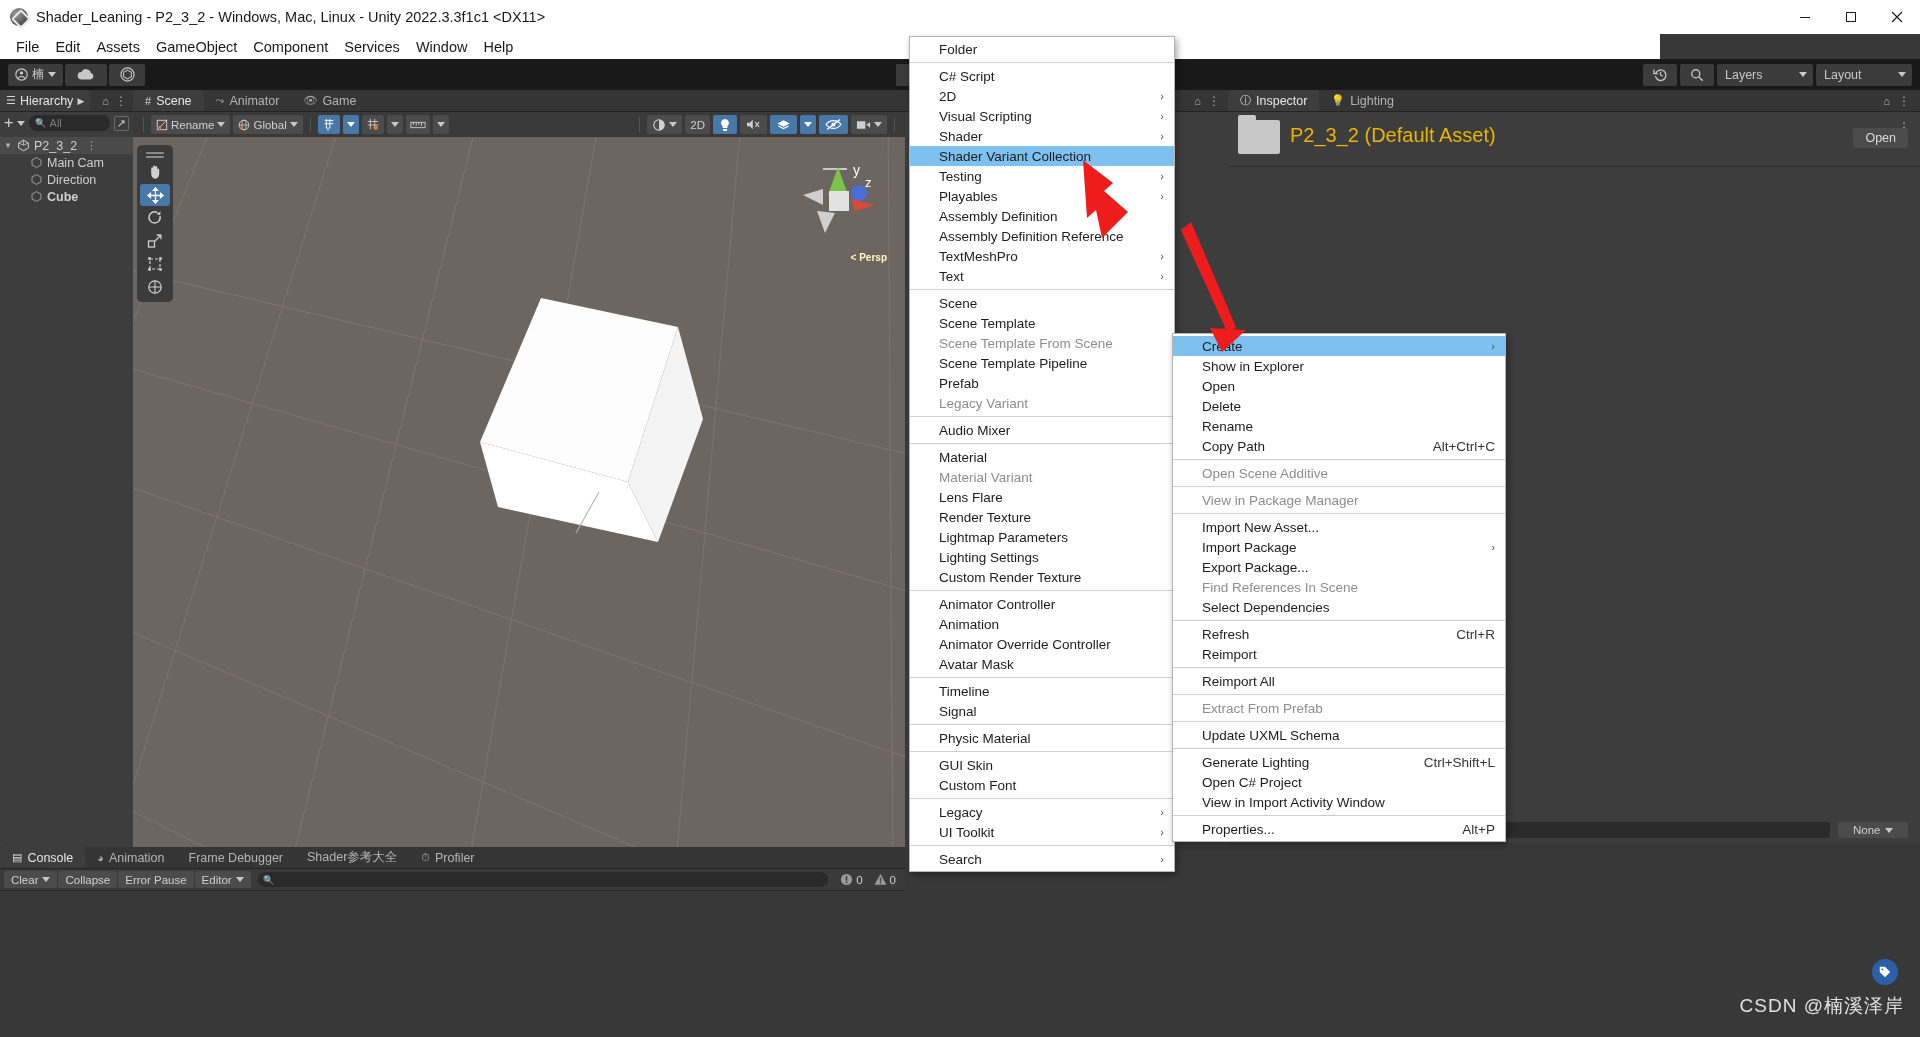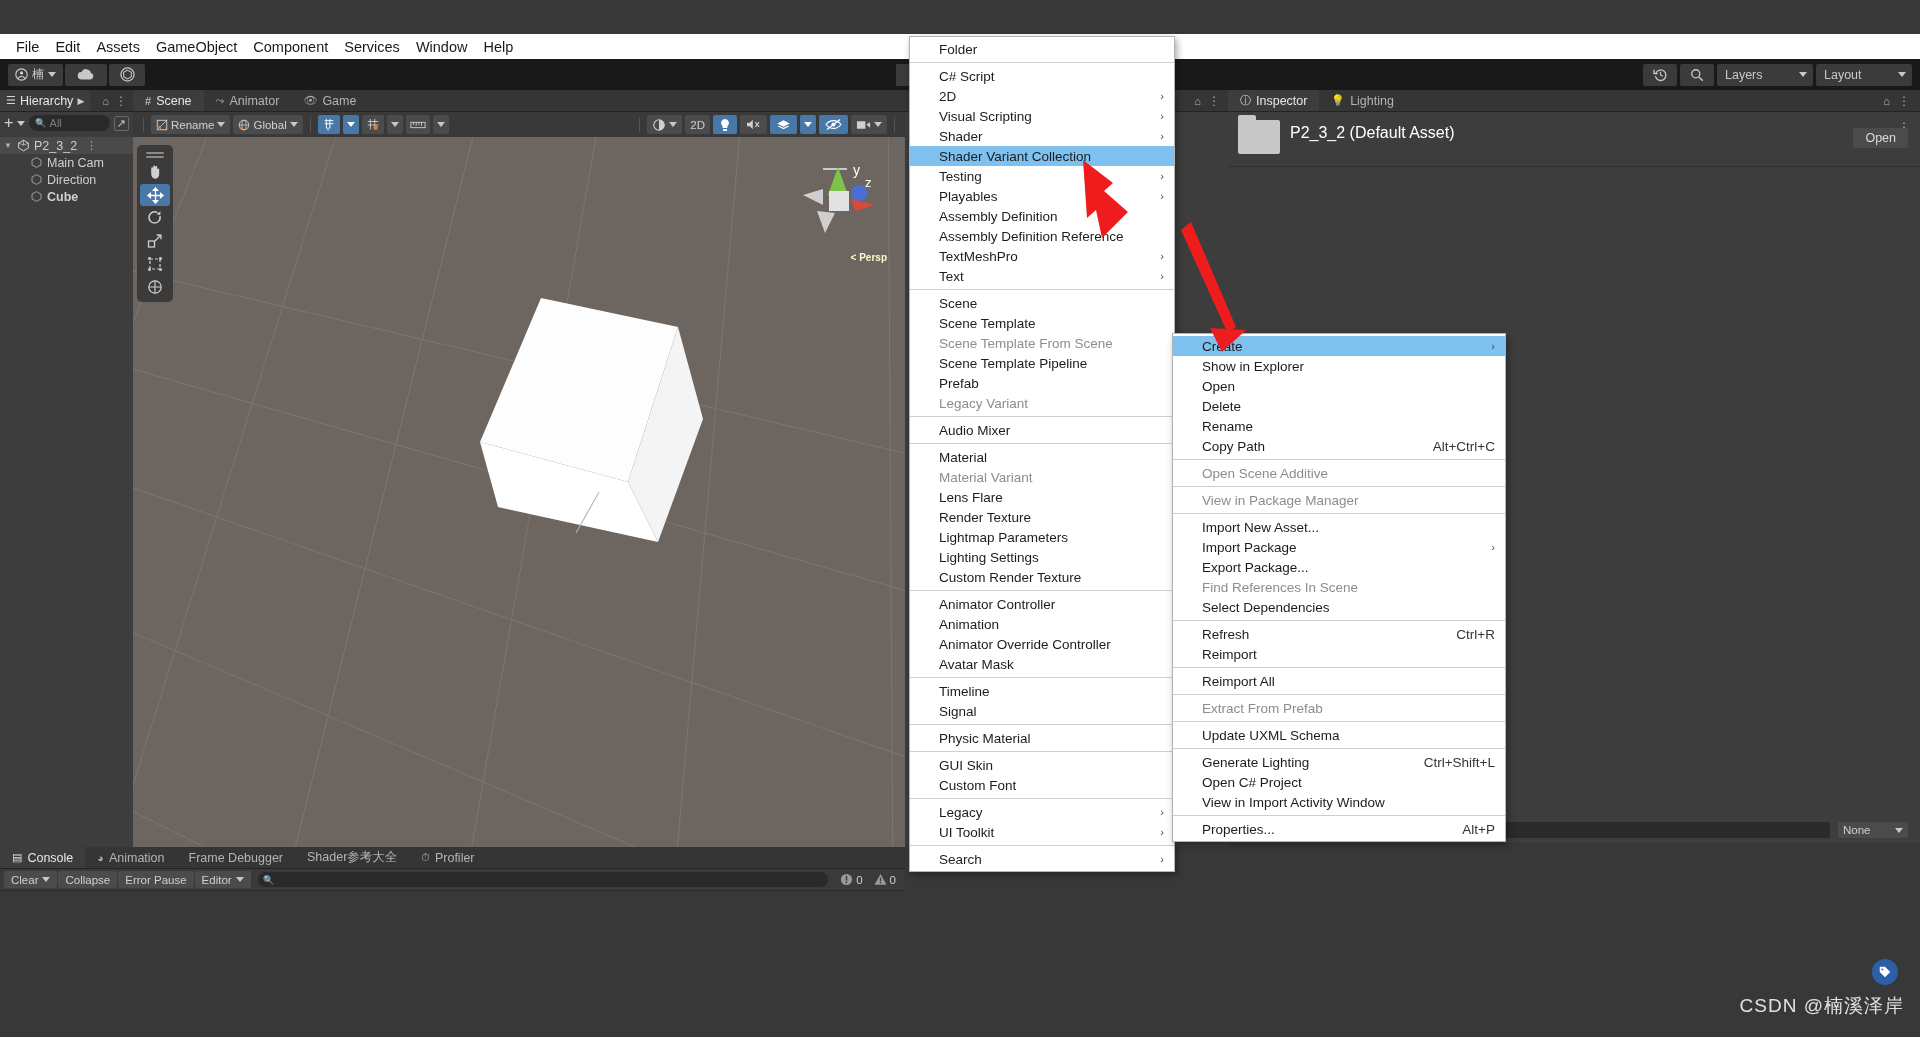--- a/index.html
+++ b/index.html
@@ -33,21 +33,21 @@
   .titlebar .tb-title { font-size: 14.5px; color: #1a1a1a; white-space: nowrap; }
   .winbtns { position: absolute; right: 0; top: 0; height: 34px; display: flex; }
   .winbtn {
     width: 46px; height: 34px; display: flex; align-items: center; justify-content: center;
     color: #1d1d1d; font-size: 15px; line-height: 1;
   }
   .winbtn svg { display: block; }
 
   
   .menubar {
-    position: absolute; left: 0; top: 34px; width: 1920px; height: 25px;
+    position: absolute; left: 0; top: 34px; width: 1660px; height: 25px;
     background: #ffffff; display: flex; align-items: center; padding-left: 8px;
   }
   .menubar .mi {
     padding: 2px 8px; font-size: 14.5px; color: #1a1a1a; cursor: default;
   }
 
   
   .unitybar {
     position: absolute; left: 0; top: 59px; width: 1920px; height: 31px;
     background: #191919; display: flex; align-items: center;
@@ -125,21 +125,21 @@
   .cbtn { height: 17px; background: #4b4b4b; display: flex; align-items: center; gap: 4px; padding: 0 7px; font-size: 11.5px; color: #d0d0d0; border-radius: 2px; }
   .csearch { flex: 1; height: 15px; background: #2a2a2a; border-radius: 7px; margin: 0 6px; display: flex; align-items: center; padding: 0 6px; color: #888; font-size: 11px; }
   .cbadge { display: flex; align-items: center; gap: 3px; padding: 0 5px; font-size: 11.5px; color: #cfcfcf; }
   .console-body { background: #383838; height: 140px; }
 
   
   #inspector { left: 1228px; top: 90px; width: 692px; height: 750px; background: #3d3d3d; }
   .insp-head { display: flex; align-items: flex-start; padding: 8px 10px 0 10px; gap: 10px; background: #3d3d3d; }
   .folder-ico { width: 42px; height: 34px; background: #c8c8c8; border-radius: 2px; position: relative; flex: none; }
   .folder-ico:before { content: ""; position: absolute; left: 0; top: -5px; width: 18px; height: 6px; background: #c8c8c8; border-radius: 2px 2px 0 0; }
-  .insp-title { font-size: 16px; color: #ffffff; padding-top: 4px; }
+  .insp-title { font-size: 20px; color: #eab308; padding-top: 4px; }
   .openbtn { position: absolute; right: 12px; top: 38px; height: 20px; padding: 0 12px; background: #4b4b4b; border-radius: 2px; display: flex; align-items: center; font-size: 12.5px; color: #dcdcdc; }
   .insp-divider { position: absolute; left: 0; top: 76px; width: 692px; height: 1px; background: #303030; }
 
   
   #project { left: 905px; top: 90px; width: 323px; height: 757px; background: #3d3d3d; }
 
   
   .ctxmenu {
     position: absolute; background: #ffffff; color: #1c1c1c;
     border: 1px solid #b4b4b4; box-shadow: 2px 3px 7px rgba(0,0,0,.35);
@@ -165,20 +165,41 @@
   .watermark {
     position: absolute; right: 16px; bottom: 18px; z-index: 55;
     color: #ffffff; font-size: 19px; letter-spacing: 1px; opacity: .85;
   }
 </style>
 </head>
 <body>
 
 <div class="app">
 
+  <div class="titlebar">
+    <span class="tb-icon"></span>
+    <span class="tb-title">Shader_Leaning - P2_3_2 - Windows, Mac, Linux - Unity 2022.3.3f1c1 &lt;DX11&gt;</span>
+    <div class="winbtns">
+      <div class="winbtn">
+        <svg width="12" height="12" viewBox="0 0 12 12">
+            <rect x="1" y="6" width="10" height="1" fill="#1d1d1d"></rect>
+          </svg>
+      </div>
+      <div class="winbtn">
+        <svg width="12" height="12" viewBox="0 0 12 12">
+            <rect x="1.5" y="1.5" width="9" height="9" fill="none" stroke="#1d1d1d" stroke-width="1"></rect>
+          </svg>
+      </div>
+      <div class="winbtn close">
+        <svg width="12" height="12" viewBox="0 0 12 12">
+            <path d="M1 1 L11 11 M11 1 L1 11" stroke="#1d1d1d" stroke-width="1.2"></path>
+          </svg>
+      </div>
+    </div>
+  </div>
 
   <div class="menubar">
     <div class="mi">File</div>
     <div class="mi">Edit</div>
     <div class="mi">Assets</div>
     <div class="mi">GameObject</div>
     <div class="mi">Component</div>
     <div class="mi">Services</div>
     <div class="mi">Window</div>
     <div class="mi">Help</div>
@@ -548,21 +569,21 @@
       <span class="folder-ico"></span>
       <span class="insp-title">P2_3_2 (Default Asset)</span>
       <span style="margin-left:auto;color:#b0b0b0;font-size:12px;">⋮</span>
     </div>
     <div class="openbtn">Open</div>
     <div class="insp-divider"></div>
 
     <div style="position:absolute;left:0;bottom:-3px;width:692px;height:26px;background:#3d3d3d;display:flex;align-items:center;gap:8px;padding:0 12px;">
       <span style="font-size:12px;color:#9a9a9a;">AssetBundle</span>
       <div style="flex:1;height:16px;background:#2a2a2a;border-radius:2px;"></div>
-      <div style="height:16px;min-width:70px;background:#4b4b4b;border-radius:2px;display:flex;align-items:center;justify-content:space-between;padding:0 5px;font-size:11.5px;color:#cfcfcf;">
+      <div style="height:16px;min-width:70px;background:#4b4b4b;border-radius:2px;display:flex;align-items:center;justify-content:space-between;padding:0 15px;font-size:11.5px;color:#cfcfcf;">
         <span>None</span>
         <span class="caret"></span>
       </div>
     </div>
   </div>
 
   <div style="position:absolute;right:22px;bottom:52px;width:26px;height:26px;border-radius:50%;background:#2c5fa8;display:flex;align-items:center;justify-content:center;z-index:40;">
     <svg width="14" height="14" viewBox="0 0 16 16">
         <path d="M2 2h6l6 6-6 6-6-6z" fill="#ffffff"></path>
         <circle cx="5" cy="5" r="1.1" fill="#2c5fa8"></circle>

